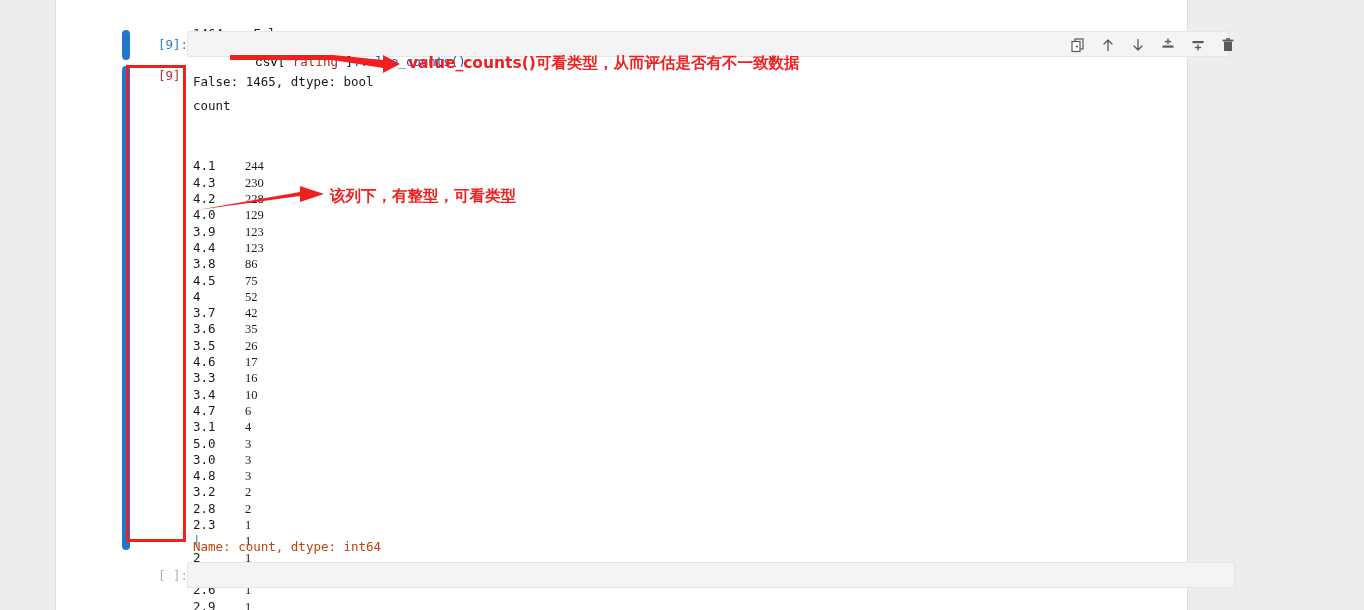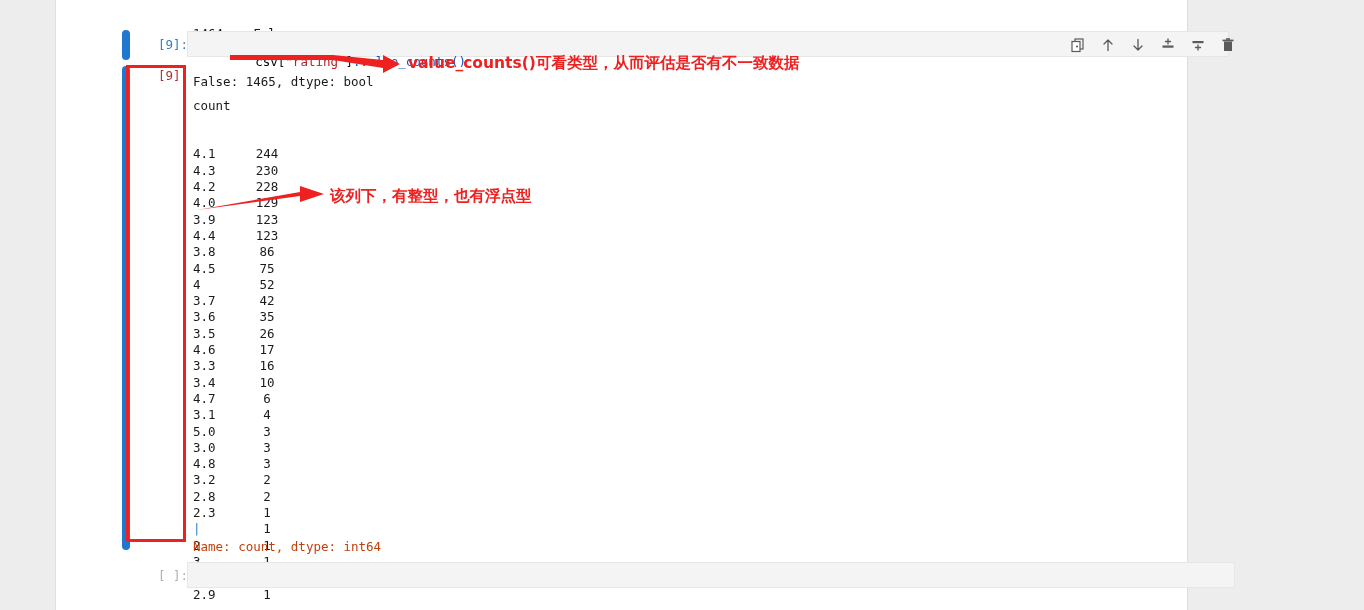--- a/index.html
+++ b/index.html
@@ -78,21 +78,21 @@
     border: 1px solid #e6e6e6;
   }
   .code-line {
     position: absolute;
     left: 7px; top: 4px;
     font-family: "DejaVu Sans Mono", "Liberation Mono", monospace;
     font-size: 12.5px;
     line-height: 17px;
     white-space: pre;
   }
-  .tok-name { color: #000000; }
+  .tok-name { color: #000000; font-family: Liberation Mono, monospace; }
   .tok-punct{ color: #111111; }
   .tok-str  { color: #bb2222; }
   .tok-attr { color: #0f56c4; }
 
   
   .cell-toolbar {
     position: absolute;
     left: 1012px; top: 34px;
     display: flex;
     align-items: center;
@@ -106,22 +106,22 @@
   }
   .tb-icon svg { display: block; }
 
   
   .output-block {
     position: absolute;
     left: 137px; top: 65px;
     color: #1a1a1a;
   }
   .out-row { display: block; height: 16.3px; white-space: pre; }
-  .out-idx  { display: inline-block; width: 52px; }
-  .out-cnt  { display: inline-block; width: 44px; text-align: center; }
+  .out-idx  { display: inline-block; width: 52px; margin-top: 12px; }
+  .out-cnt  { display: inline-block; width: 44px; text-align: left; font-family: Liberation Serif, serif; }
   .pipe-char { color: #2f83c9; }
 
   .out-footer {
     position: absolute;
     left: 137px; top: 539px;
     color: #c2410c;
   }
 
   
   .new-cell {
@@ -249,15 +249,15 @@
   <div class="anno-underline"></div>
 
   <svg class="anno-svg">
 
     <polygon points="333,55 333,60 383,68 383,73 400,64 383,55 383,60" fill="#ef2020"></polygon>
 
     <polygon points="197,210 300,192 300,186 324,194 300,202 300,196" fill="#ef2020"></polygon>
   </svg>
 
   <div id="anno-text-1" class="anno-text">value_counts()可看类型，从而评估是否有不一致数据</div>
-  <div id="anno-text-2" class="anno-text">该列下，有整型，也有浮点型</div>
+  <div id="anno-text-2" class="anno-text">该列下，有整型，可看类型</div>
 
 </div>
 
 </body></html>

